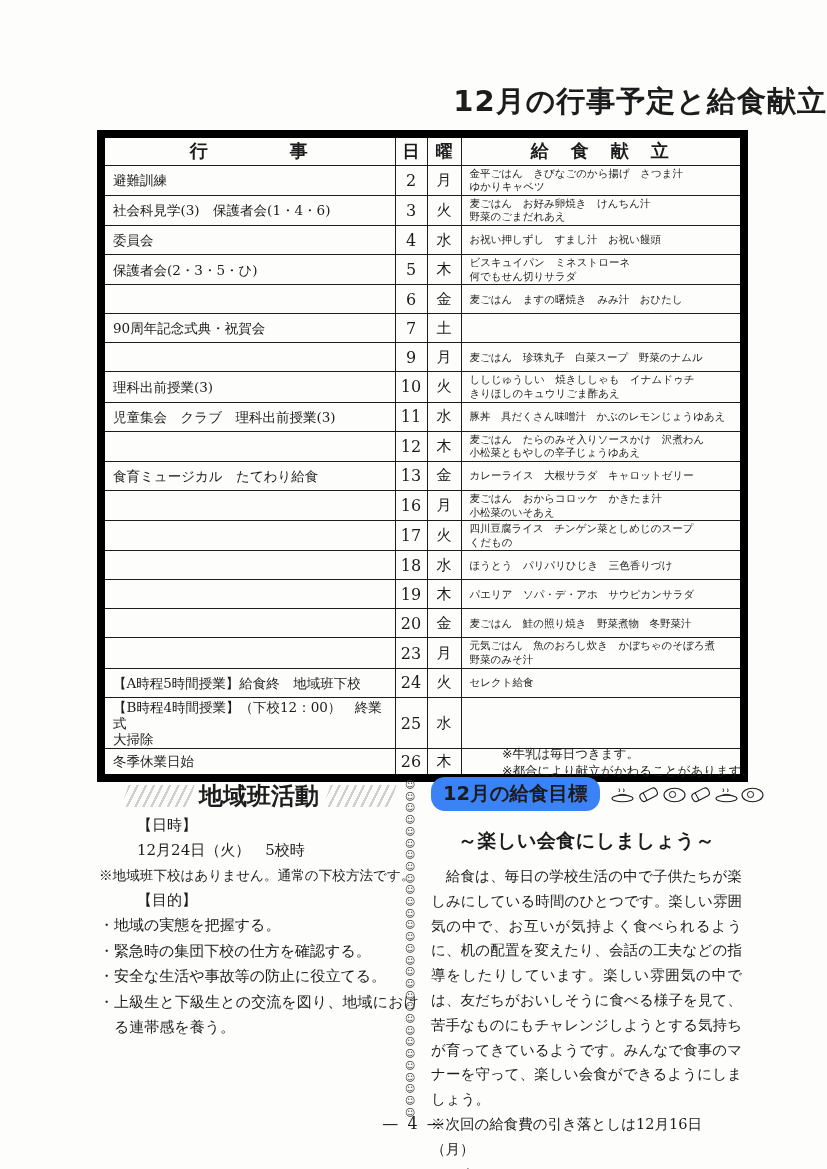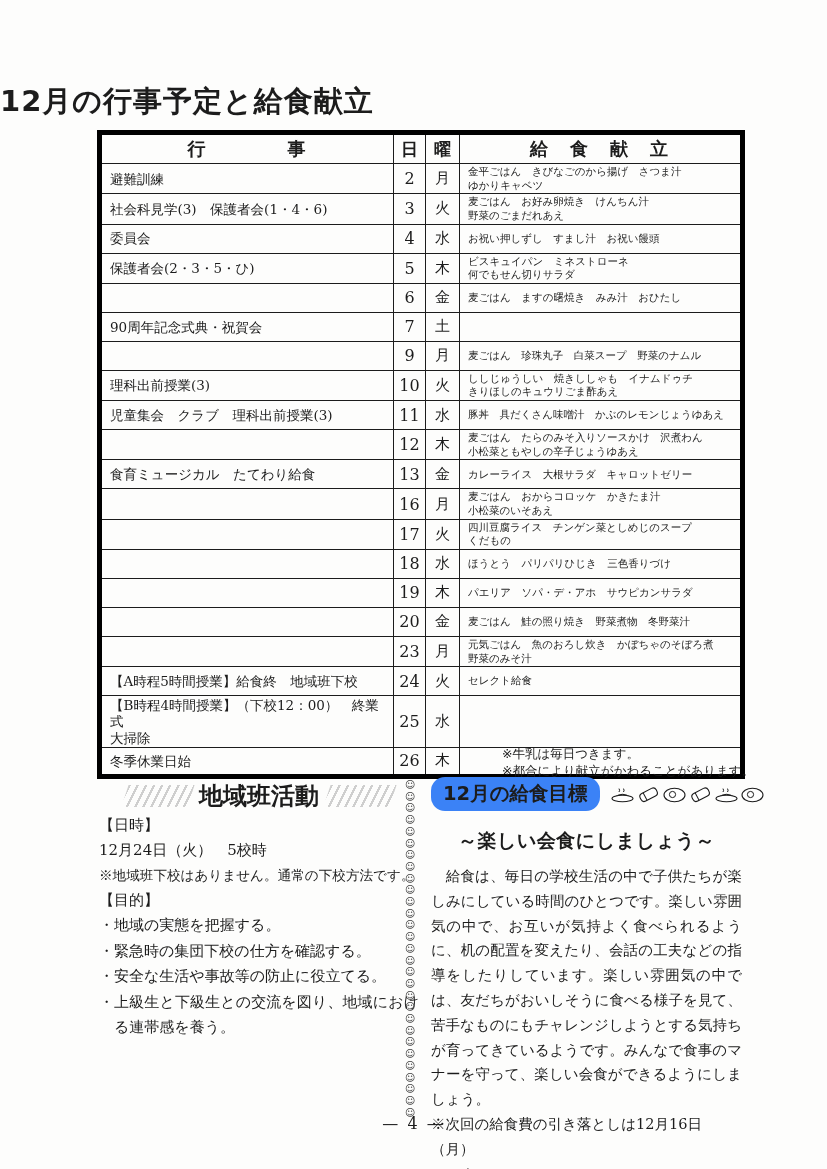--- a/index.html
+++ b/index.html
@@ -2,29 +2,29 @@
 <html><head>
 <meta charset="utf-8">
 <style>
   html,body{margin:0;padding:0;}
   body{
     width:827px;height:1169px;position:relative;background:#fdfdfc;
     color:#1c1c1c;font-family:"DejaVu Serif","Liberation Serif",serif;
     overflow:hidden;
   }
   .page-title{
-    position:absolute;top:82px;left:0;width:100%;text-align:left;
+    position:absolute;top:82px;left:0;width:100%;text-align:right;
     font-family:"DejaVu Sans","Liberation Sans",sans-serif;
     font-weight:bold;font-size:29px;letter-spacing:1px;
   }
   
   table.schedule{
     position:absolute;left:97px;top:130px;width:643px;
     border-collapse:collapse;table-layout:fixed;
-    border:5px solid #000000;
+    border:8px solid #000000;
   }
   .schedule th,.schedule td{border:1px solid #1c1c1c;overflow:hidden;vertical-align:middle;}
   .schedule thead tr{height:31px;}
   .schedule tbody tr{height:29px;padding-left:8px;}
   th.h-event{font-size:18px;font-weight:bold;letter-spacing:2px;}
   th.h-day,th.h-weekday{font-size:17px;font-weight:bold;}
   th.h-menu{font-size:18px;font-weight:bold;letter-spacing:2px;}
   td.c-event{font-size:13.5px;padding:1px 3px 1px 8px;line-height:1.2;white-space:pre-line;}
   td.c-day{font-size:16px;text-align:center;}
   td.c-weekday{font-size:15px;text-align:center;}
@@ -43,21 +43,21 @@
   .left-title-row{display:flex;align-items:center;justify-content:center;gap:8px;height:34px;}
   .hatch{
     width:66px;height:22px;flex:0 0 auto;transform:skewX(-18deg);
     background:repeating-linear-gradient(100deg,rgba(150,150,150,.45) 0 2.5px,rgba(255,255,255,0) 2.5px 8px);
   }
   .section-title{
     font-family:"DejaVu Sans","Liberation Sans",sans-serif;
     font-weight:bold;font-size:24px;white-space:nowrap;
   }
   .left-col .para{font-size:15px;line-height:25px;text-align:justify;margin-top:8px;}
-  .plain-line{font-size:15px;line-height:25px;}
+  .plain-line{font-size:15px;line-height:25px;margin-left:38px;}
   .small-line{font-size:13.6px;line-height:25px;white-space:nowrap;}
   .purpose-item{font-size:15px;line-height:25.5px;padding-left:15px;text-indent:-15px;text-align:justify;}
   
   .smiley-divider{
     position:absolute;left:401px;top:779px;width:18px;
     display:flex;flex-direction:column;align-items:center;
     font-family:"DejaVu Sans",sans-serif;font-size:10px;line-height:11.7px;color:#3a3a3a;
   }
   
   .right-col{position:absolute;left:431px;top:777px;width:311px;}

